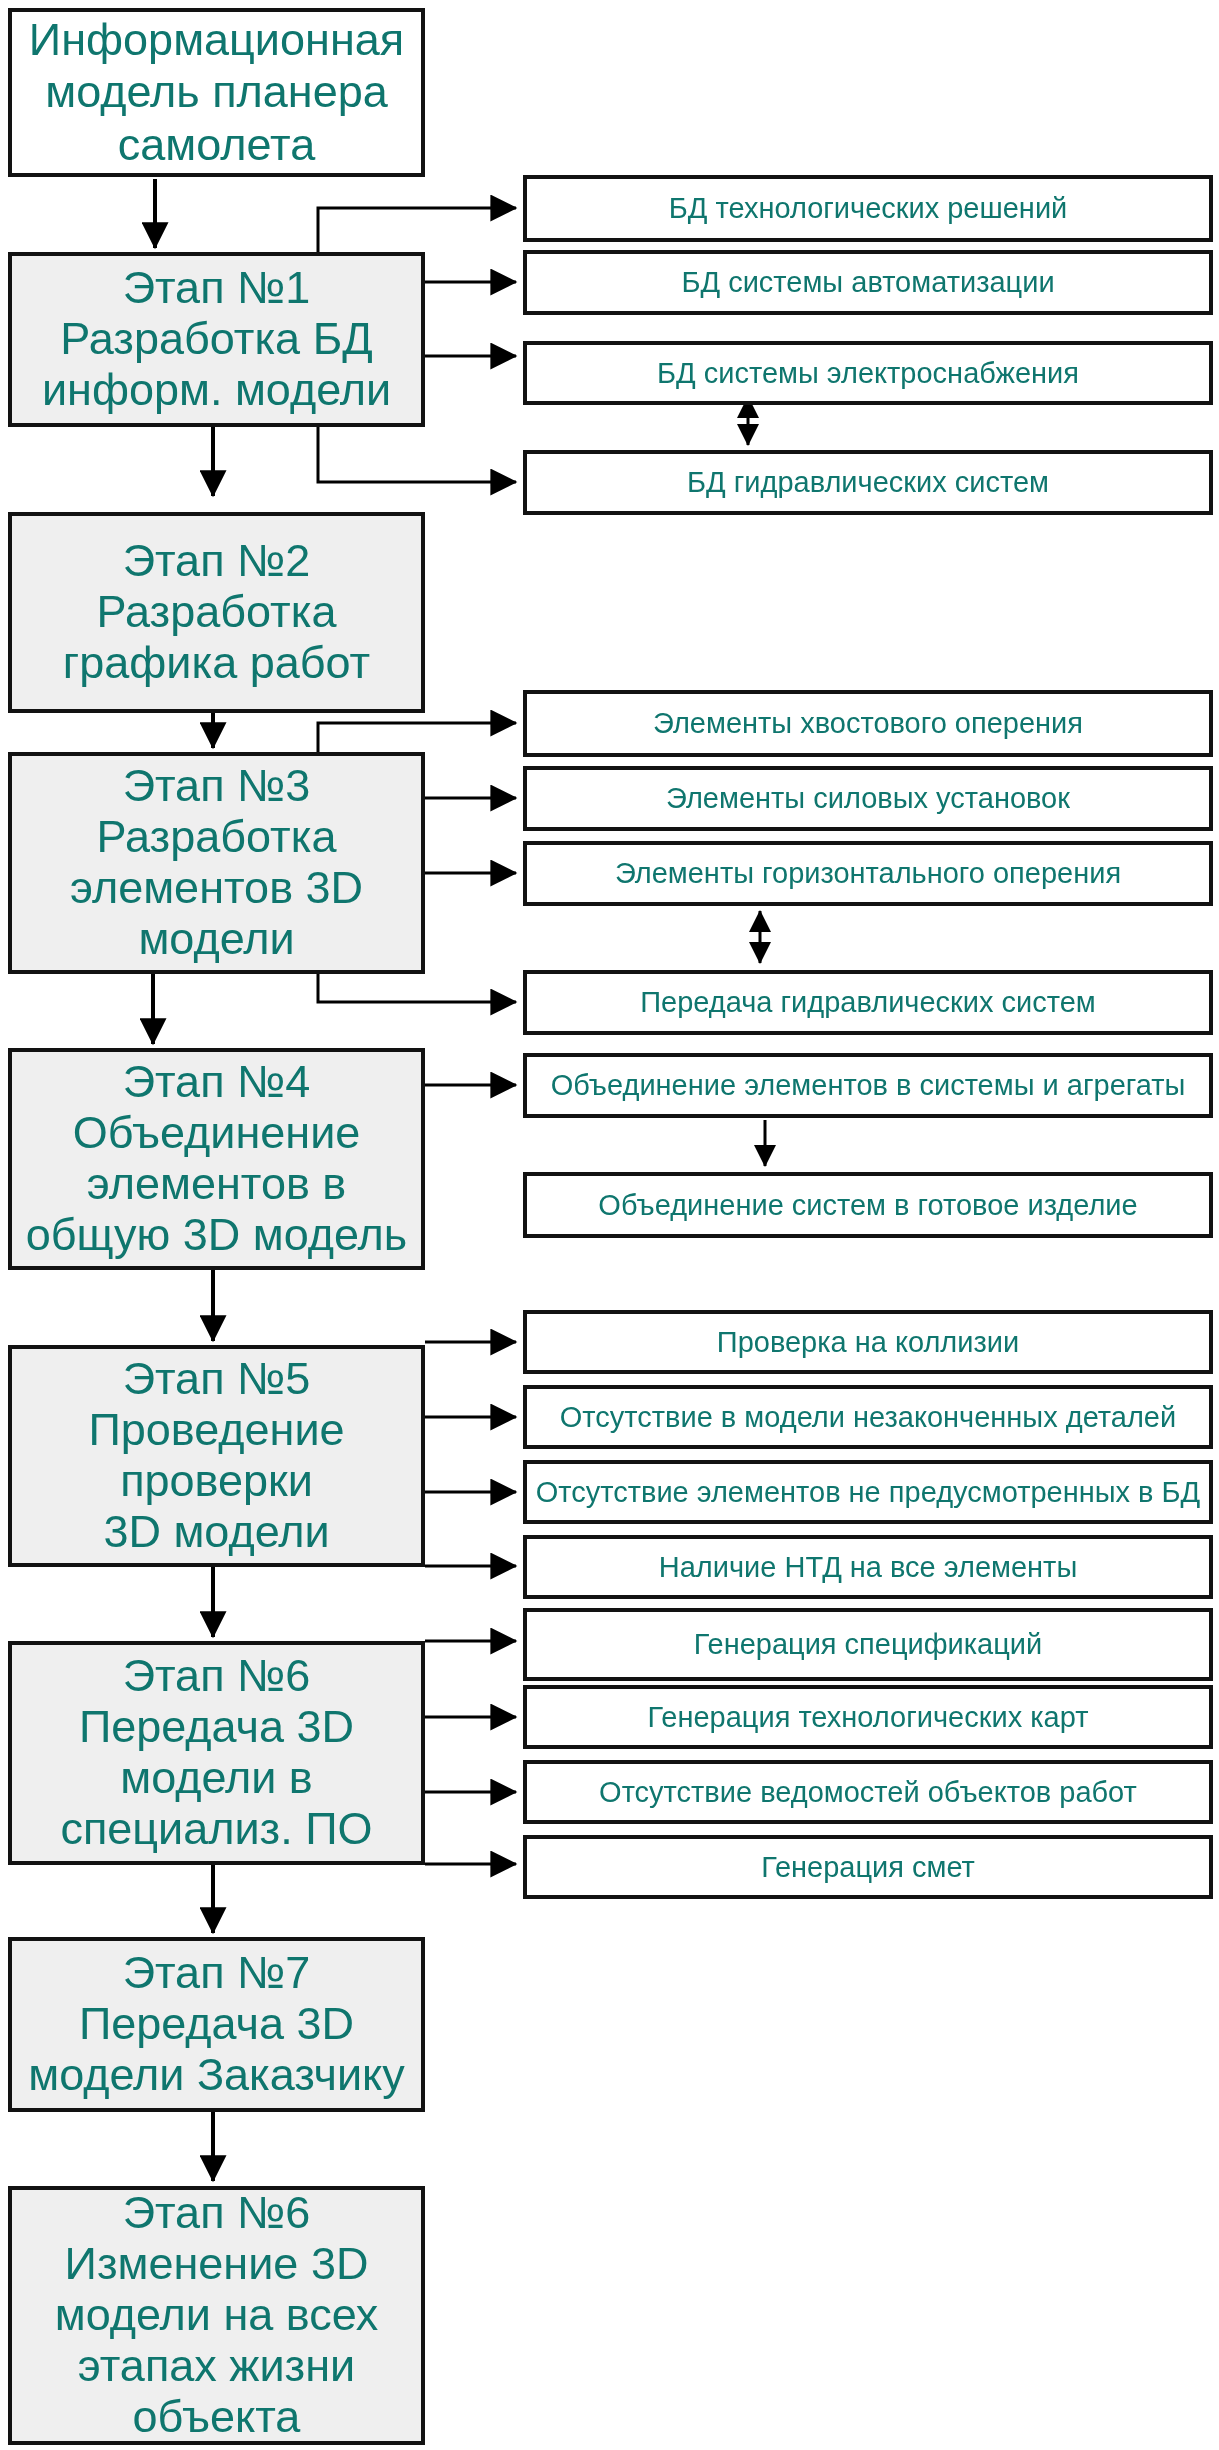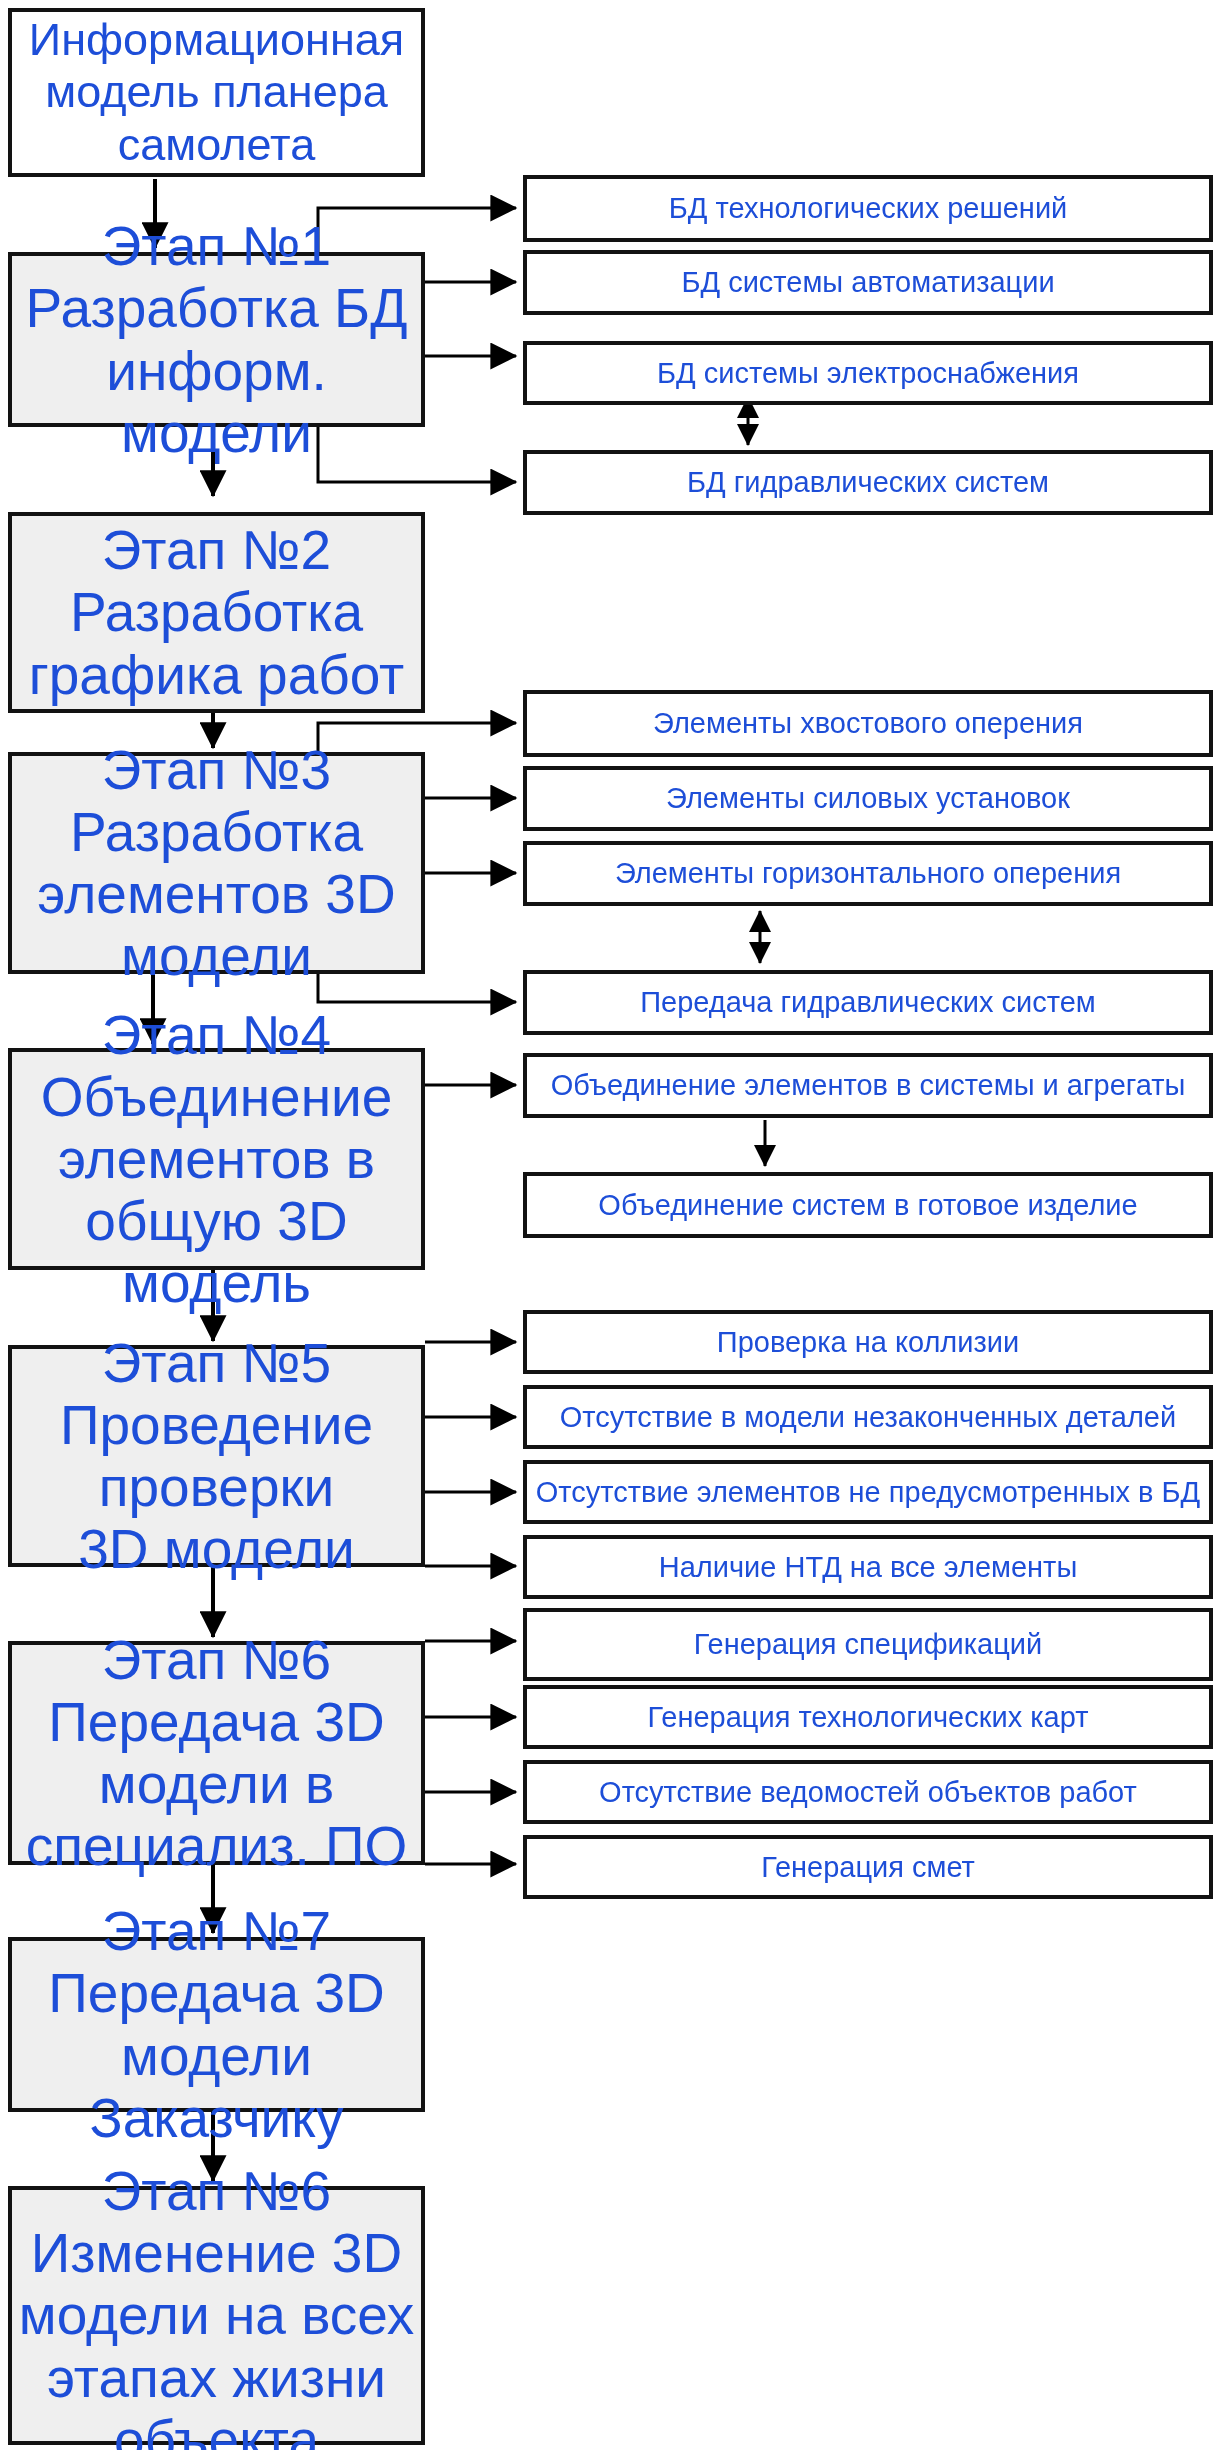--- a/index.html
+++ b/index.html
@@ -1,32 +1,32 @@
 <!DOCTYPE html>
 <html style="--stage-fill: #efefef; --child-fill: #ffffff; --border: #121212; --line: #000000;"><head>
 <meta charset="utf-8">
 <style>
   html,body { margin:0; padding:0; background:#ffffff; }
   .canvas {
     position:relative; width:1219px; height:2450px;
-    font-family:"Liberation Sans", sans-serif; color:#1d4ed8;
+    font-family:"Liberation Sans", sans-serif; color:#0f766e;
     overflow:hidden; background:#fff;
   }
   .connectors { position:absolute; left:0; top:0; width:1219px; height:2450px; pointer-events:none; }
   .connectors line, .connectors polyline { stroke:var(--line,#000); stroke-width:3; fill:none; }
   .connectors .thick { stroke-width:4; }
   .connectors marker path { fill:var(--line,#000); }
   .box {
     position:absolute; box-sizing:border-box;
     border:4px solid var(--border,#121212);
     display:flex; align-items:center; justify-content:center;
     text-align:center; white-space:pre-line;
   }
   .title-box { left:8px; width:417px; background:#ffffff; font-size:45px; line-height:1.16; }
-  .stage { left:8px; width:417px; background:var(--stage-fill,#efefef); font-size:55px; line-height:1.13; }
+  .stage { left:8px; width:417px; background:var(--stage-fill,#efefef); font-size:45px; line-height:1.13; }
   .child { left:523px; width:690px; background:var(--child-fill,#ffffff); font-size:29px; line-height:1.05; }
 </style>
 </head>
 <body>
 
 <div class="canvas">
 
   <svg class="connectors" width="1219" height="2450" viewBox="0 0 1219 2450" xmlns="http://www.w3.org/2000/svg">
     <defs>
       <marker id="ah" viewBox="0 0 10 10" refX="9.5" refY="5" markerWidth="32" markerHeight="27" markerUnits="userSpaceOnUse" orient="auto-start-reverse">

